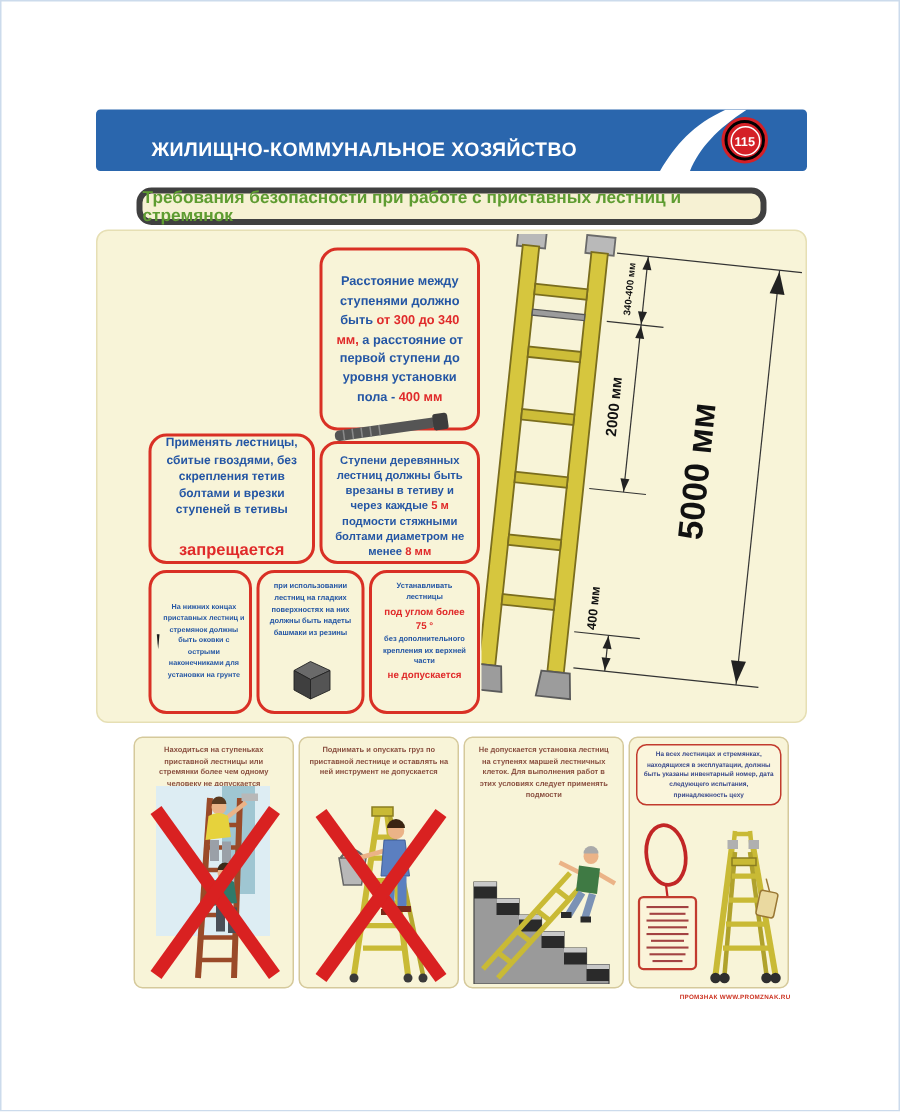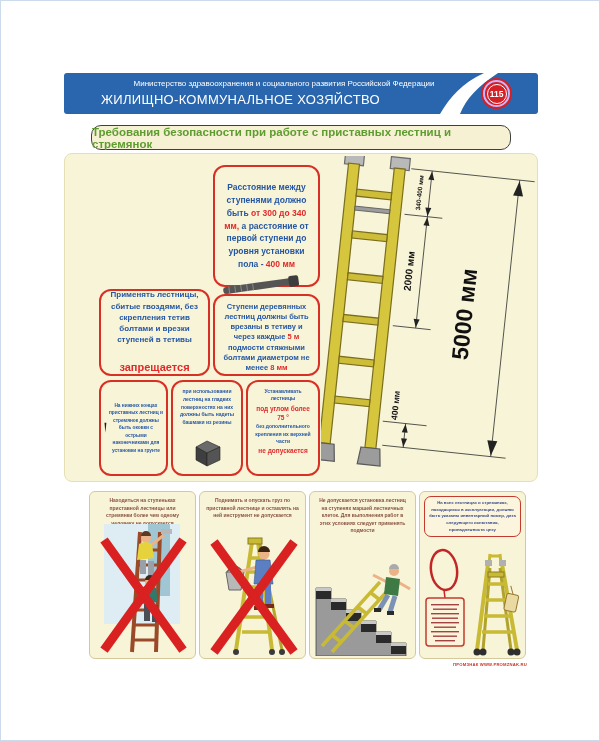--- a/index.html
+++ b/index.html
@@ -6,33 +6,33 @@
   html,body { background:#fff; font-family:"Liberation Sans", sans-serif; }
   .poster { position:relative; width:600px; height:741px; background:#fff;
             border:1px solid #ccdbec; overflow:hidden; }
   .abs { position:absolute; }
 
   
   .header { position:absolute; left:63px; top:72px; width:474px; height:41px;
             background:#2a66ad; border-radius:3px; overflow:hidden; }
   .ministry { position:absolute; top:6px; left:28px; width:384px; text-align:center;
               font-size:8px; color:#fff; }
-  .dept { position:absolute; top:19px; left:37px; font-size:13px; font-weight:normal;
+  .dept { position:absolute; top:19px; left:37px; font-size:13px; font-weight:bold;
           color:#fff; letter-spacing:.3px; }
   .swoosh-svg { position:absolute; left:368px; top:0; }
   .badge { position:absolute; right:28px; top:7px; width:27px; height:27px; border-radius:50%;
-           background:#d42027; border:2px solid #c4b5fd; box-shadow:0 0 0 2px #d42027;
+           background:#d42027; border:2px solid #000000; box-shadow:0 0 0 2px #d42027;
            display:flex; align-items:center; justify-content:center; }
   .badge-inner { border:1px solid #fff; border-radius:50%; width:20px; height:20px;
                  display:flex; align-items:center; justify-content:center;
                  font-size:8.5px; font-weight:bold; color:#fff; }
 
   
   .title-bar { position:absolute; left:90px; top:124px; width:420px; height:25px;
-               background:#f6f1d3; border:1px solid #404040; border-radius:10px;
+               background:#f6f1d3; border:4px solid #404040; border-radius:10px;
                display:flex; align-items:center; justify-content:center;
                font-size:11.5px; font-weight:bold; color:#5e9c31; }
 
   
   .main { position:absolute; left:63px; top:152px; width:474px; height:329px;
           background:#f8f4d8; border:1px solid #e6dfb4; border-radius:8px; }
 
   .rbox { position:absolute; border:2px solid #d93025; border-radius:12px;
           background:#f8f4d8; text-align:center; color:#2456a4; font-weight:bold;
           display:flex; flex-direction:column; justify-content:center; padding:22px 6px; }
@@ -65,21 +65,20 @@
 
   .credit { position:absolute; left:418px; top:661px; width:108px; text-align:right;
             font-size:4.2px; font-weight:bold; color:#cc3322; letter-spacing:.2px; }
 </style>
 </head>
 <body>
 
 <div class="poster">
 
   <div class="header">
-    <div class="ministry">Министерство здравоохранения и социального развития Российской Федерации</div>
     <div class="dept">ЖИЛИЩНО-КОММУНАЛЬНОЕ ХОЗЯЙСТВО</div>
     <svg class="swoosh-svg" width="70" height="41" viewBox="0 0 70 41">
       <path d="M8,41 C18,24 30,10 52,0 L66,0 C46,13 34,26 28,41 Z" fill="#ffffff"></path>
     </svg>
     <div class="badge">
       <span class="badge-inner">115</span>
     </div>
   </div>
 
   <div class="title-bar">Требования безопасности при работе с приставных лестниц и стремянок</div>

